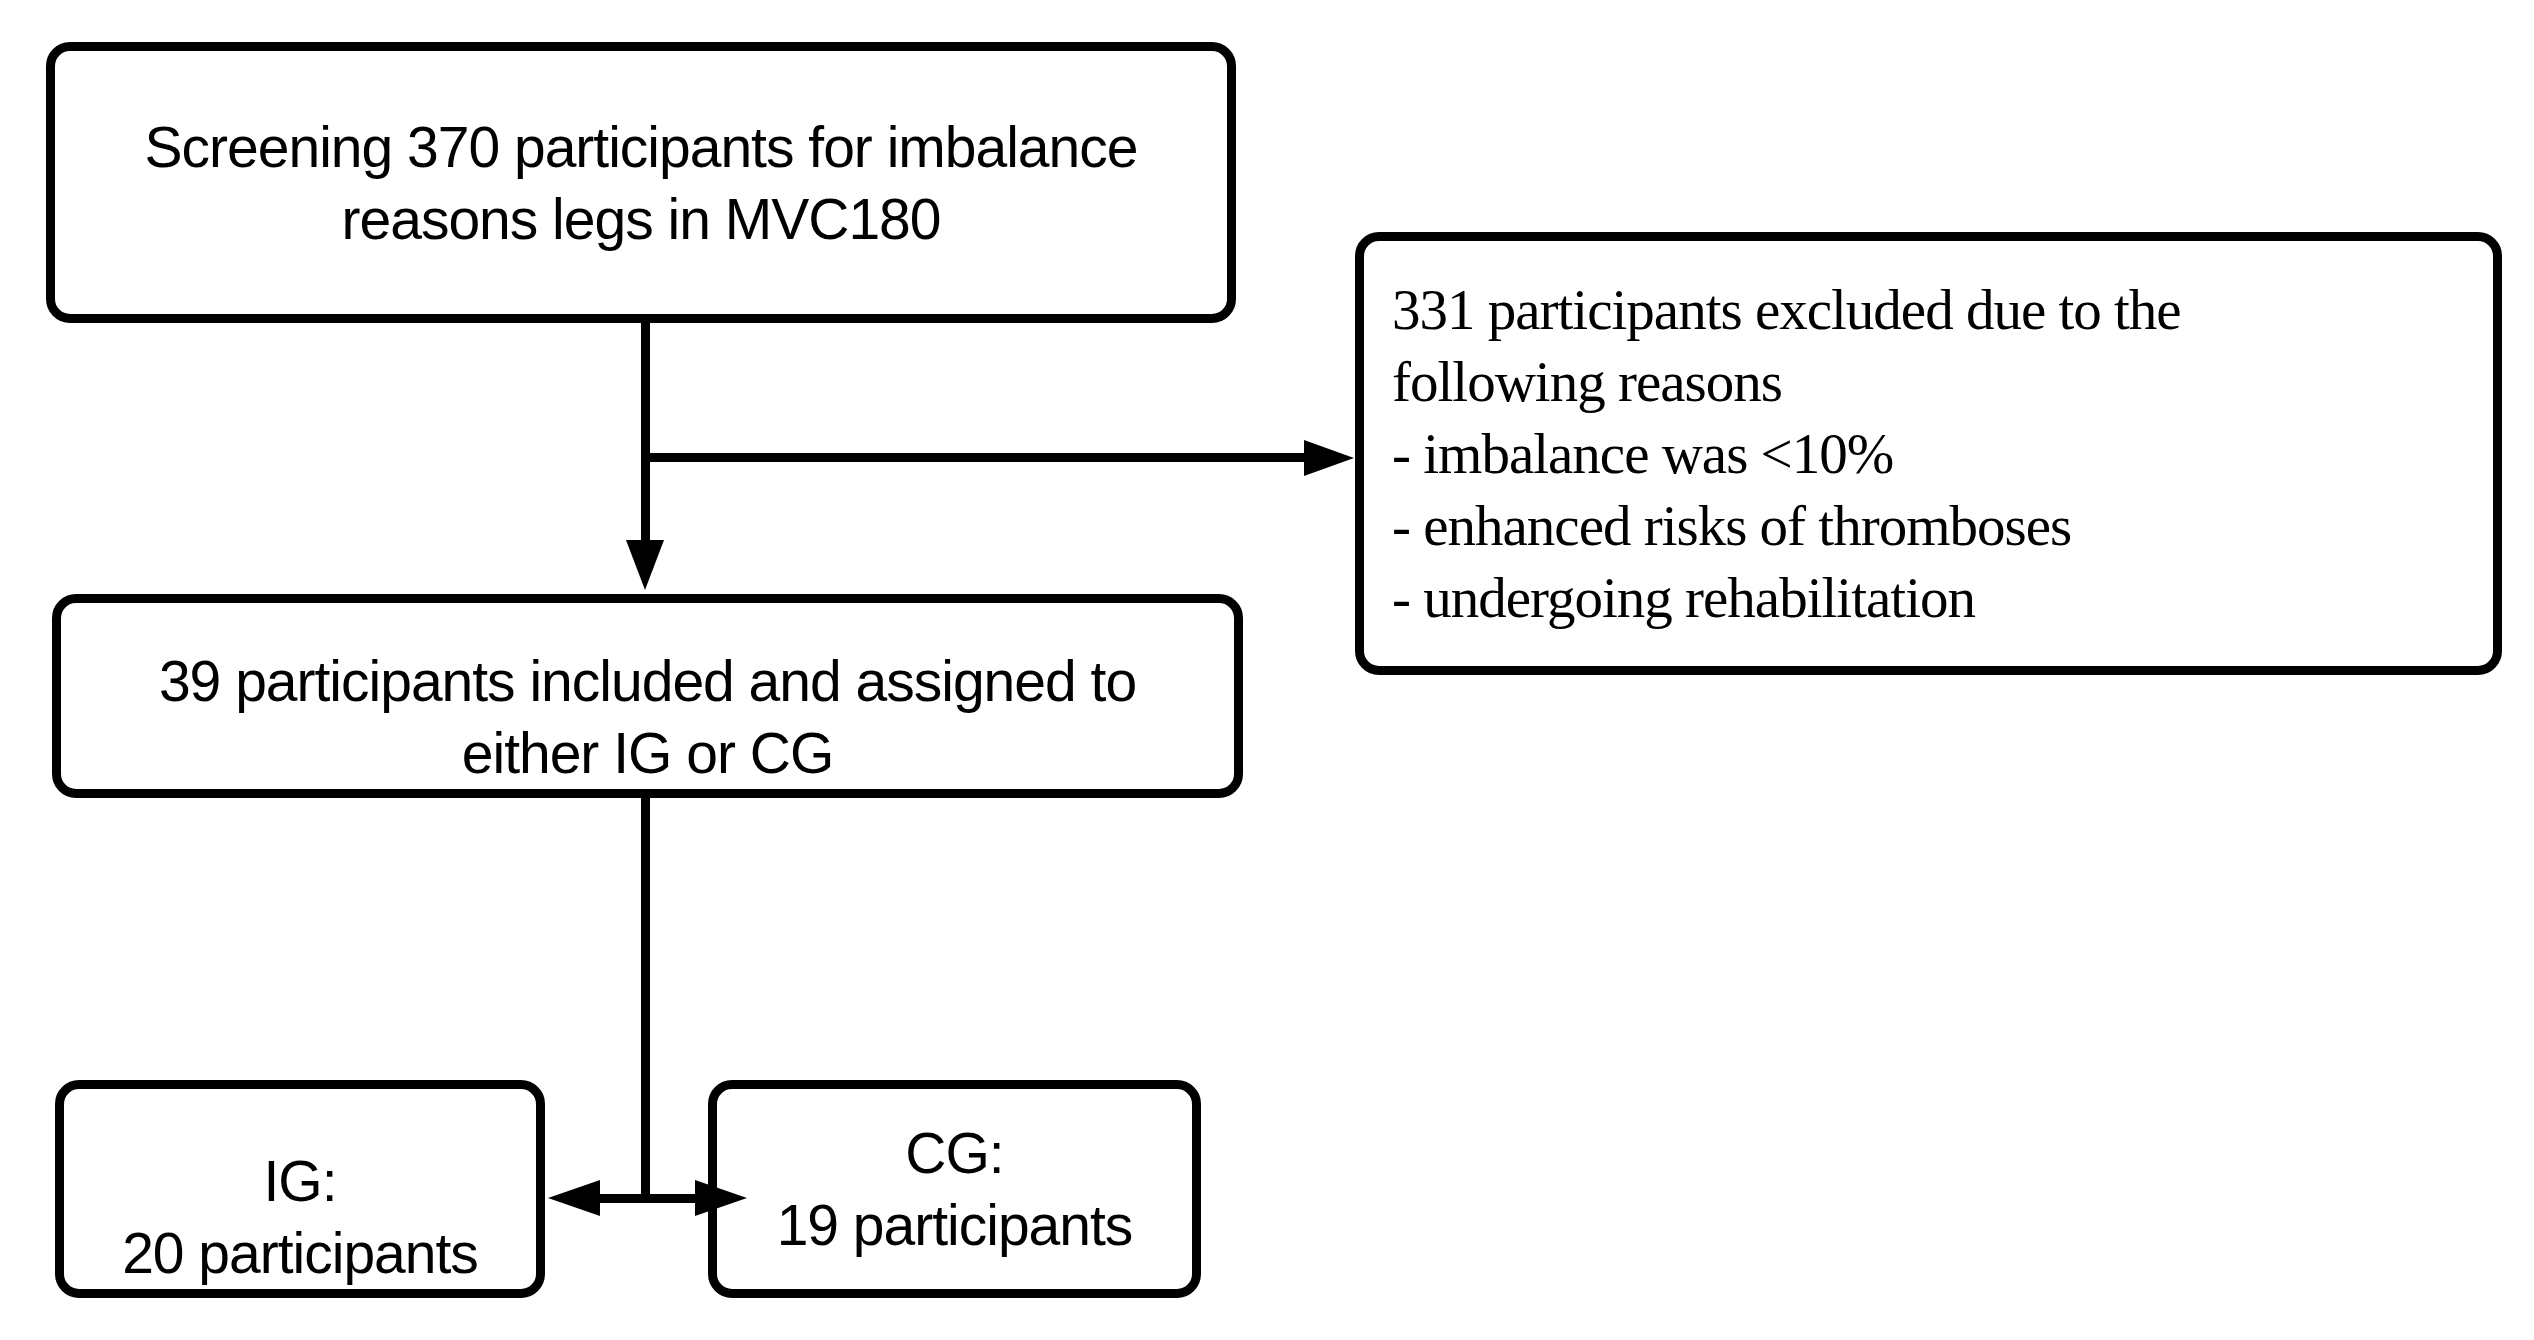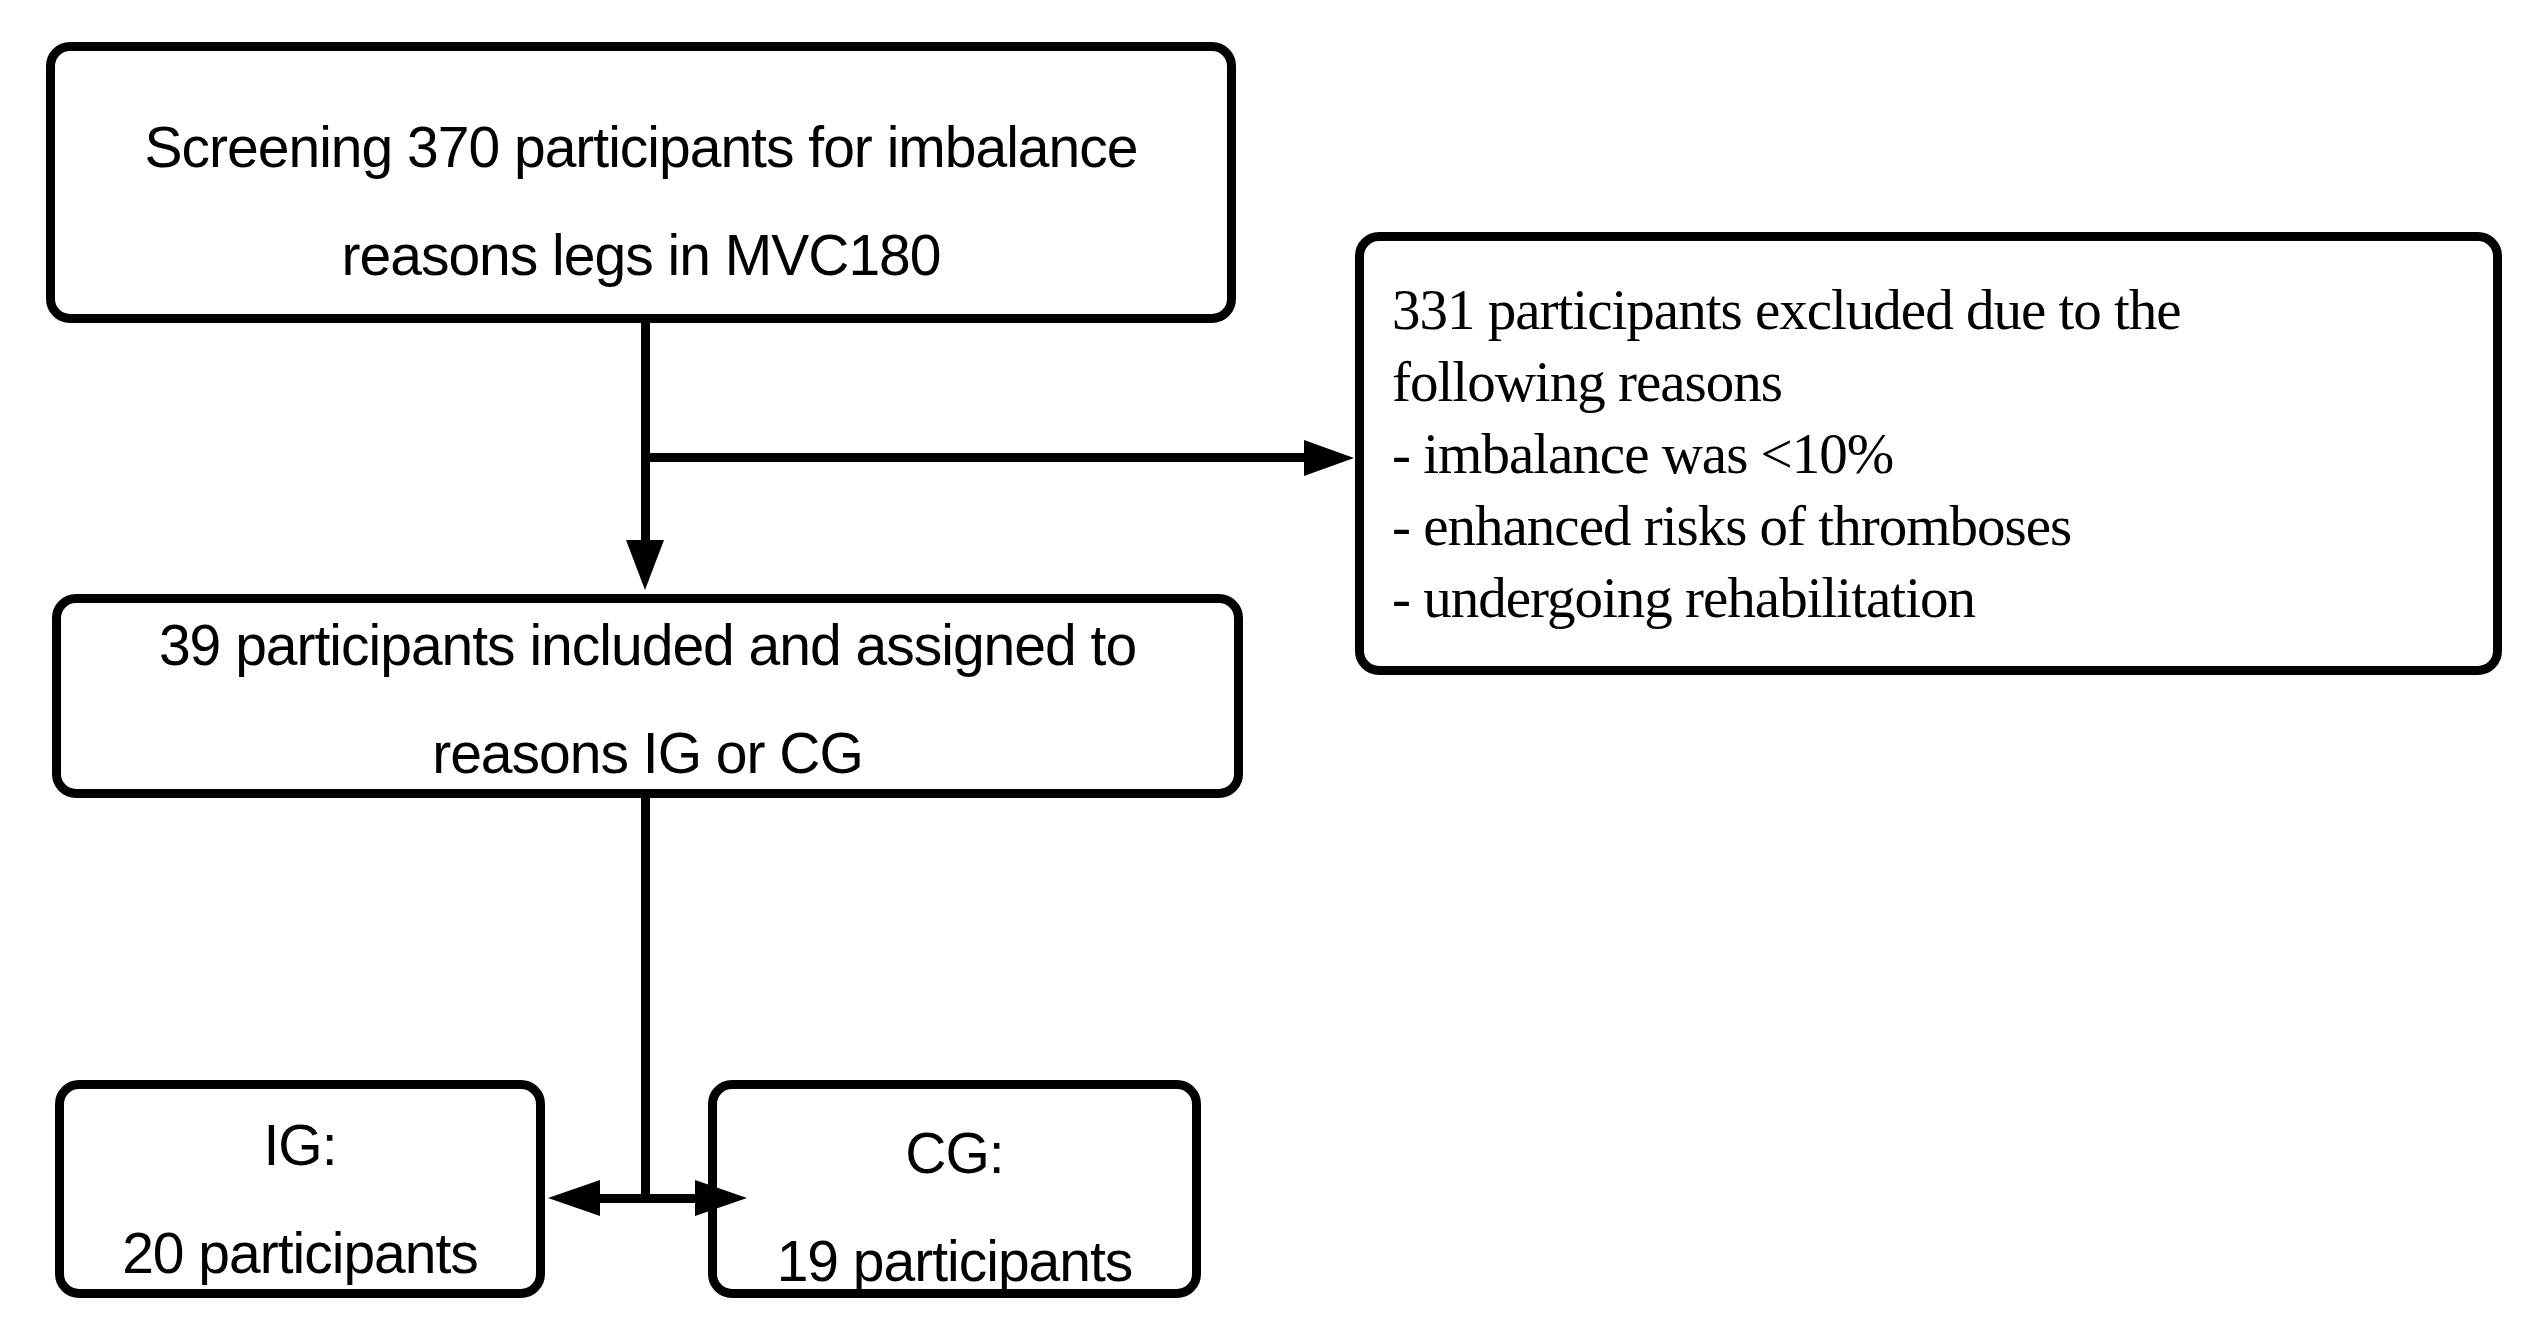--- a/index.html
+++ b/index.html
@@ -26,21 +26,21 @@
     flex-direction: column;
     justify-content: center;
   }
   .node .text-line {
     font-size: 57px;
     line-height: 72px;
     letter-spacing: -1px;
     white-space: nowrap;
     color: #000000;
   }
-  .node.centered .text-line { text-align: center; margin-top: 36px; }
+  .node.centered .text-line { text-align: center; }
   .node.left-aligned { padding-left: 28px; padding-right: 10px; }
   .node.left-aligned .text-line { text-align: left; font-family: Liberation Serif, serif; }
 
   #box-screening { left: 46px;   top: 42px;   width: 1190px; height: 281px; }
   #box-excluded  { left: 1355px; top: 232px;  width: 1147px; height: 443px; }
   #box-included  { left: 52px;   top: 594px;  width: 1191px; height: 204px; justify-content: flex-end; }
   #box-ig        { left: 55px;   top: 1080px; width: 490px;  height: 218px; justify-content: flex-end; }
   #box-cg        { left: 708px;  top: 1080px; width: 493px;  height: 218px; }
 
   .line-seg {
@@ -95,21 +95,21 @@
   <div class="node left-aligned" id="box-excluded">
     <div class="text-line">331 participants excluded due to the</div>
     <div class="text-line">following reasons</div>
     <div class="text-line">- imbalance was &lt;10%</div>
     <div class="text-line">- enhanced risks of thromboses</div>
     <div class="text-line">- undergoing rehabilitation</div>
   </div>
 
   <div class="node centered" id="box-included">
     <div class="text-line">39 participants included and assigned to</div>
-    <div class="text-line">reasons IG or CG</div>
+    <div class="text-line">either IG or CG</div>
   </div>
 
   <div class="node centered" id="box-ig">
     <div class="text-line">IG:</div>
     <div class="text-line">20 participants</div>
   </div>
 
   <div class="node centered" id="box-cg">
     <div class="text-line">CG:</div>
     <div class="text-line">19 participants</div>

